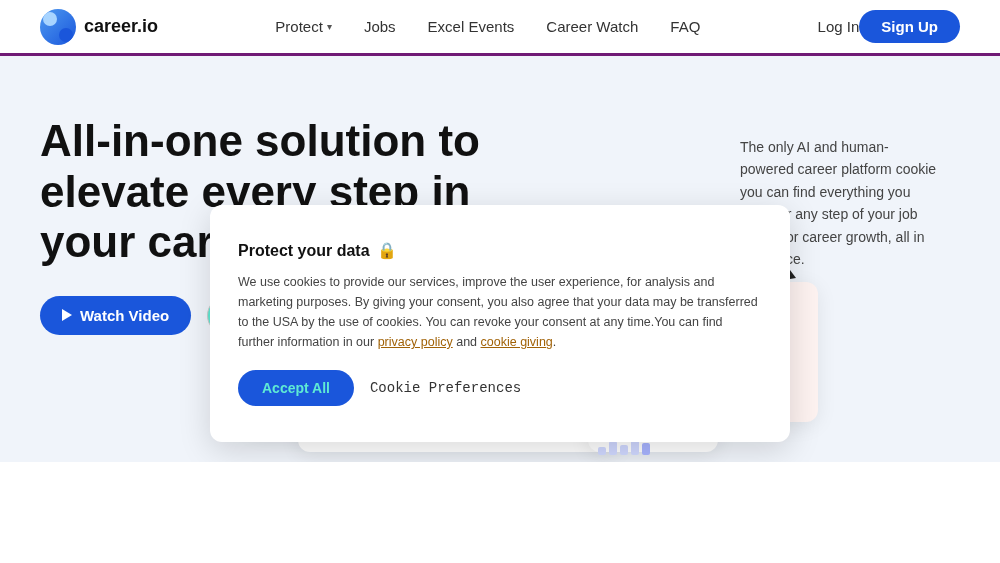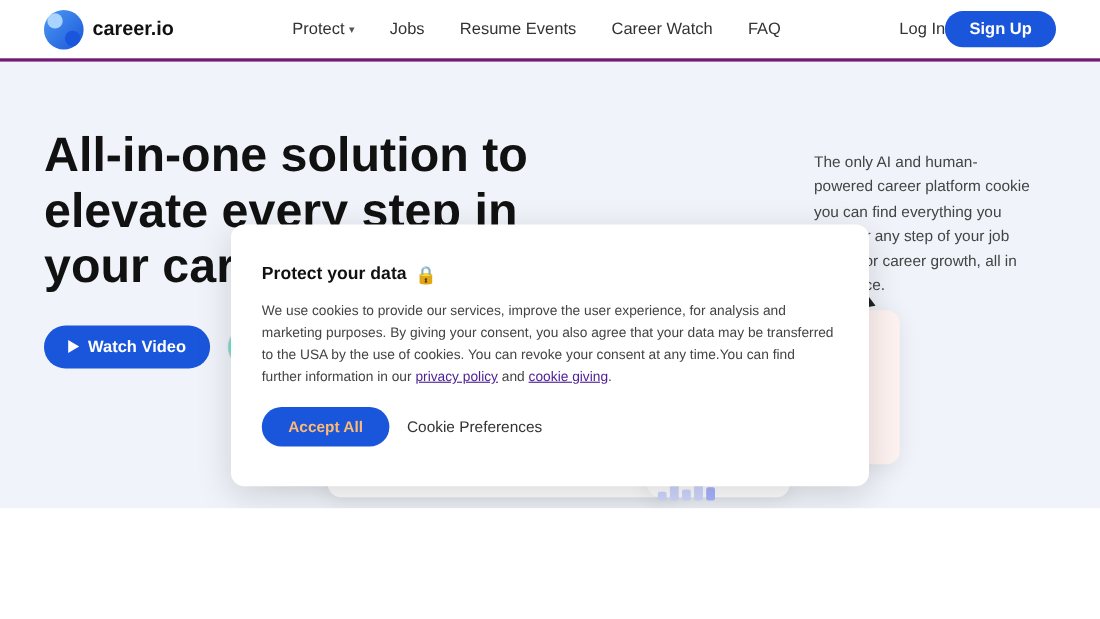--- a/index.html
+++ b/index.html
@@ -153,45 +153,45 @@
 
     
     .cookie-banner {
       position: absolute; bottom: 20px; left: 50%; transform: translateX(-50%);
       width: 580px; background: #fff; border-radius: 12px;
       box-shadow: 0 8px 32px rgba(0,0,0,0.15); padding: 36px 28px; z-index: 100;
     }
     .cookie-title { display: flex; align-items: center; gap: 8px; font-size: 16px; font-weight: 700; color: #111; margin-bottom: 12px; }
     .lock-emoji { font-size: 16px; }
     .cookie-text { font-size: 12.5px; color: #444; line-height: 1.6; margin-bottom: 18px; }
-    .cookie-link { color: #4c1d95; text-decoration: underline; cursor: pointer; }
+    .cookie-link { color: #a16207; text-decoration: underline; cursor: pointer; }
     .cookie-actions { display: flex; align-items: center; gap: 16px; }
     .btn-accept {
-      background: #1a56db; color: #fdba74; border: none; border-radius: 24px;
+      background: #1a56db; color: #5eead4; border: none; border-radius: 24px;
       padding: 10px 24px; font-size: 14px; font-weight: 600; cursor: pointer; text-align: right;
     }
     .btn-preferences {
-      background: none; border: none; font-size: 14px; color: #333; cursor: pointer;
+      background: none; border: none; font-size: 14px; color: #333; cursor: pointer; font-family: Liberation Mono, monospace;
     }
   </style>
 </head>
 <body>
 
 <nav>
   <div class="nav-logo">
     <div class="logo-icon"></div>
     <span class="logo-text">career.io</span>
   </div>
   <div class="nav-links">
     <a class="nav-link services">
       <span>Protect</span>
       <span class="chevron">▾</span>
     </a>
     <a class="nav-link">Jobs</a>
-    <a class="nav-link">Resume Events</a>
+    <a class="nav-link">Excel Events</a>
     <a class="nav-link">Career Watch</a>
     <a class="nav-link">FAQ</a>
   </div>
   <div class="nav-actions">
     <button class="btn-login">Log In</button>
     <button class="btn-signup">Sign Up</button>
   </div>
 </nav>
 
 <section class="hero">

